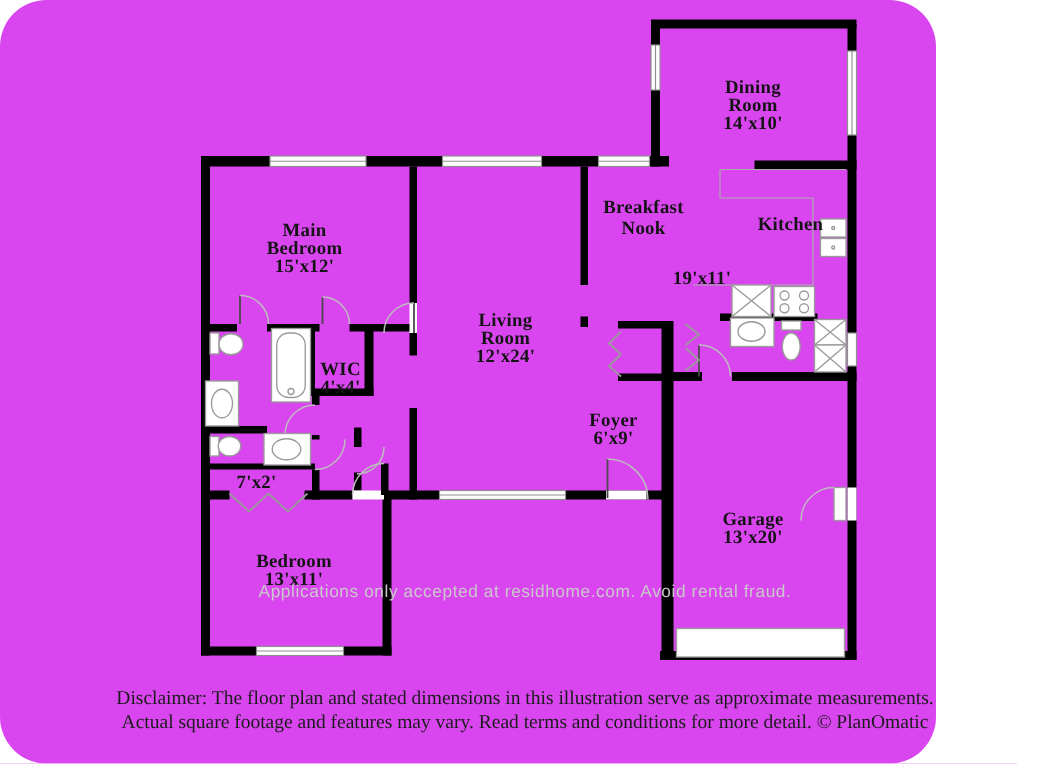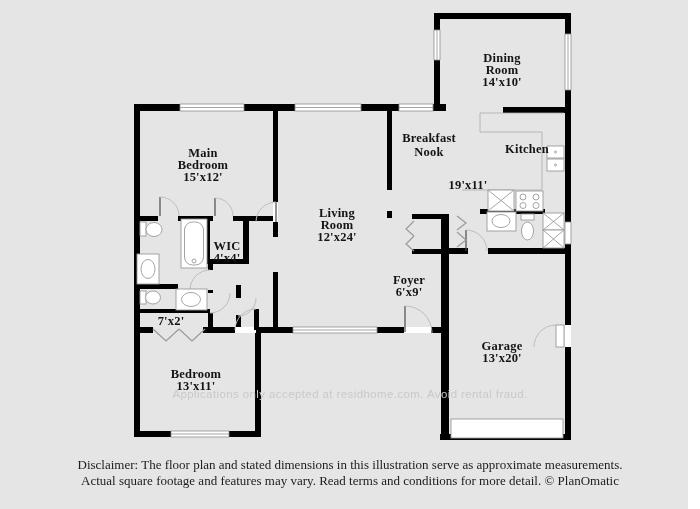--- a/index.html
+++ b/index.html
@@ -1,16 +1,16 @@
 <!DOCTYPE html>
 <html><head>
 <meta charset="utf-8">
 <style>
   html,body{margin:0;padding:0;background:#fff;}
-  .page{position:relative;width:688px;height:509px;background:#e5e5e5;overflow:hidden;}
+  .page{position:relative;width:624px;height:509px;background:#d946ef;overflow:hidden;border-radius:31px;}
   svg{display:block;}
   .wall{fill:#000;}
   .opening{fill:#fff;}
   .win{fill:#fff;stroke:#8f8f8f;stroke-width:0.8;}
   .winline{stroke:#8f8f8f;stroke-width:0.8;}
   .fix{fill:#fff;stroke:#9a9a9a;stroke-width:0.9;}
   .fixline{fill:none;stroke:#9a9a9a;stroke-width:0.9;}
   .counter{fill:none;stroke:#ababab;stroke-width:0.8;}
   .arc{fill:none;stroke:#bdbdbd;stroke-width:1;}
   .leaf{stroke:#4a4a4a;stroke-width:1.2;}

